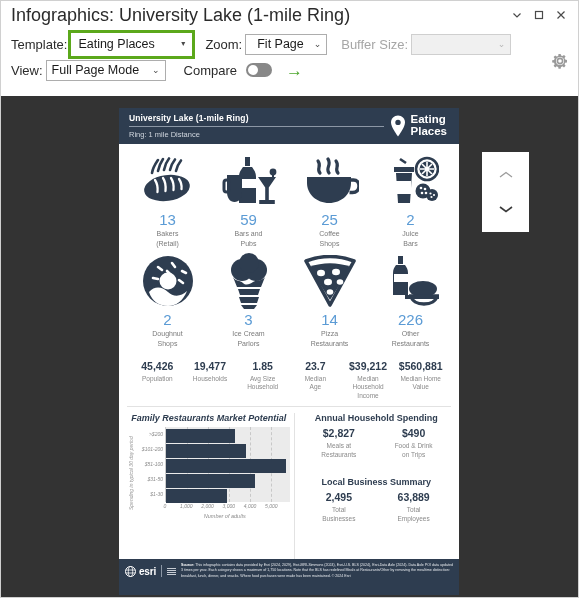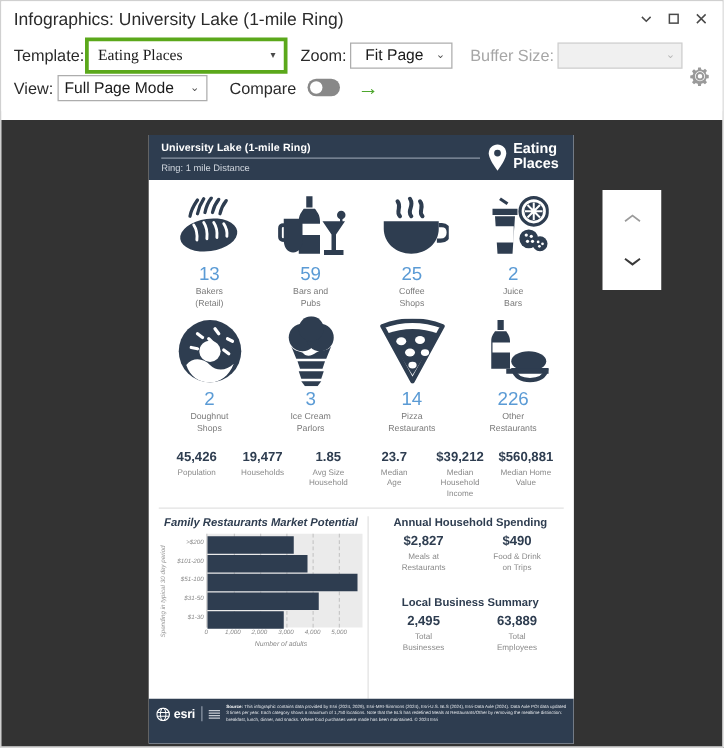--- a/index.html
+++ b/index.html
@@ -25,21 +25,21 @@
 
   
   .titlebar {
     height: 28px;
     display: flex;
     align-items: center;
     padding: 0 6px 0 10px;
     background: #ffffff;
   }
   .titlebar-text {
-    font-size: 14px;
+    font-size: 18px;
     color: #2b2b2b;
     white-space: nowrap;
     flex: 1;
   }
   .win-btns {
     display: flex;
     align-items: center;
     gap: 0px;
   }
   .win-btn {
@@ -103,21 +103,21 @@
     outline-offset: 1px;
     border-color: #ffffff;
   }
   .combo.disabled {
     background: #f0f0f0;
     border-color: #cfcfcf;
     color: #a6a6a6;
   }
   .combo.disabled .caret { color: #b5b5b5; }
 
-  #template-combo { width: 154px; margin-left: 2px; font-family: Liberation Serif, serif; }
+  #template-combo { width: 119px; margin-left: 2px; }
   #zoom-combo { width: 82px; padding-left: 11px; }
   #buffer-combo { width: 100px; }
   #view-combo { width: 120px; }
 
   .spacer-14 { width: 14px; }
   .spacer-18 { width: 18px; }
 
   
   .toggle {
     width: 26px;

